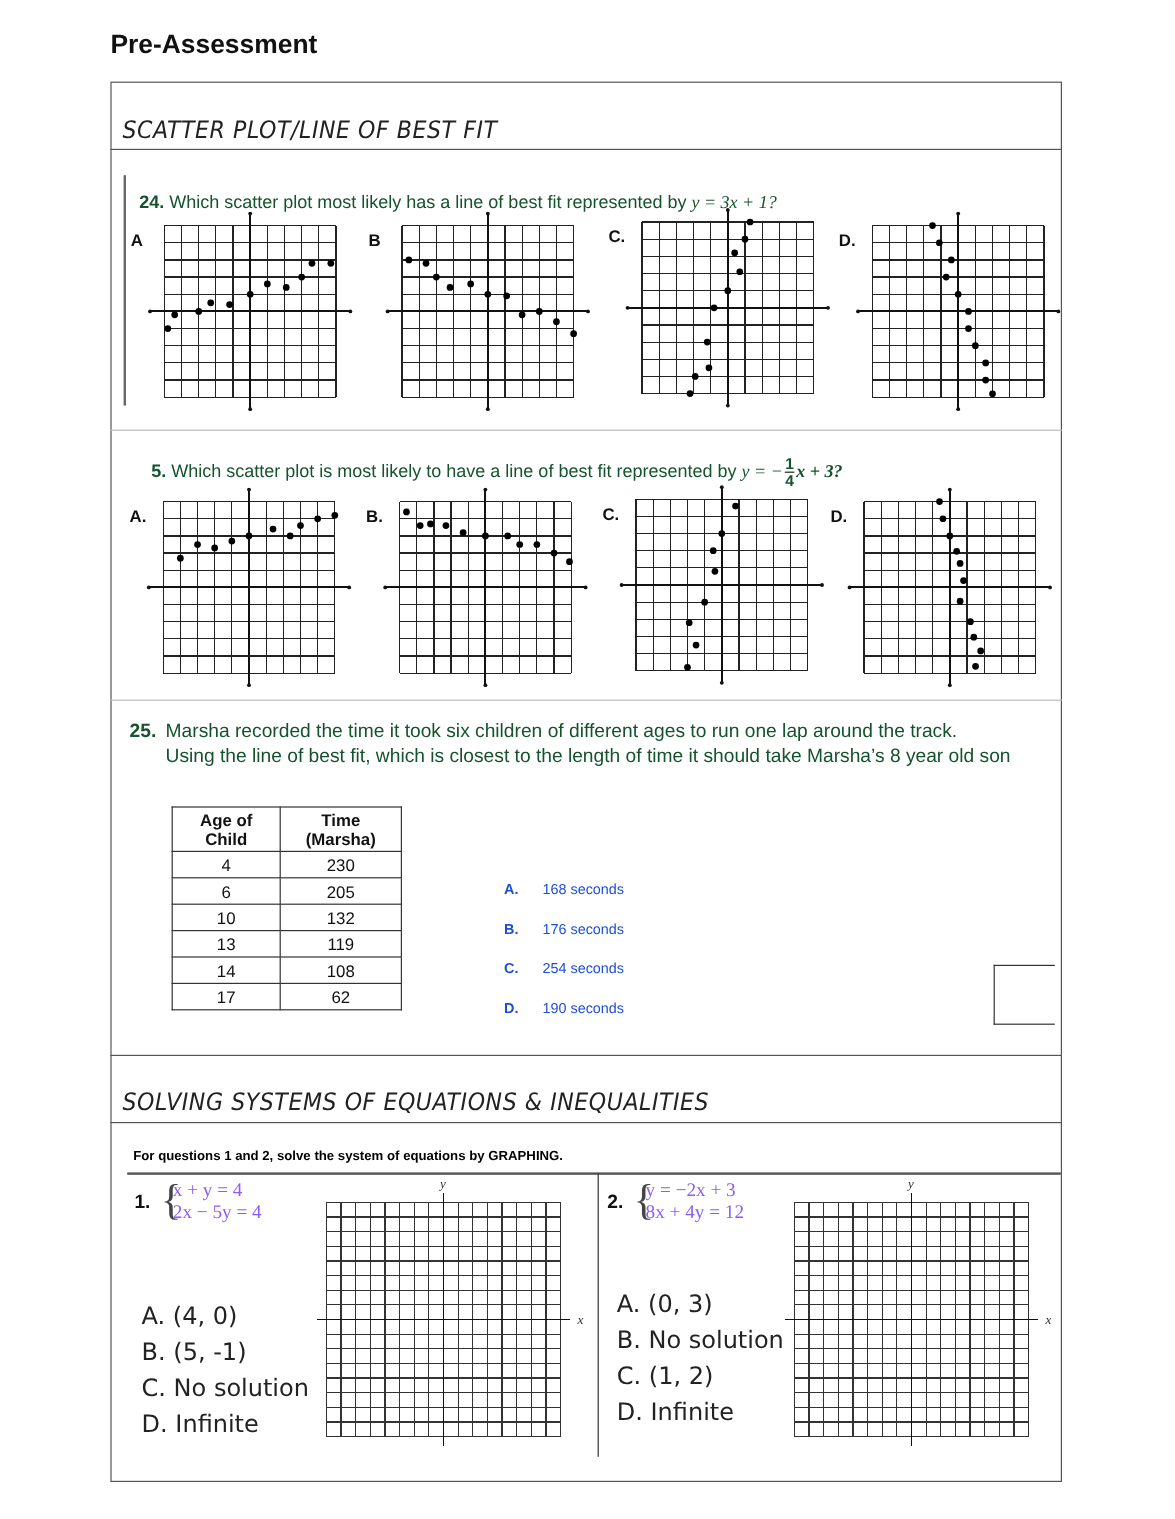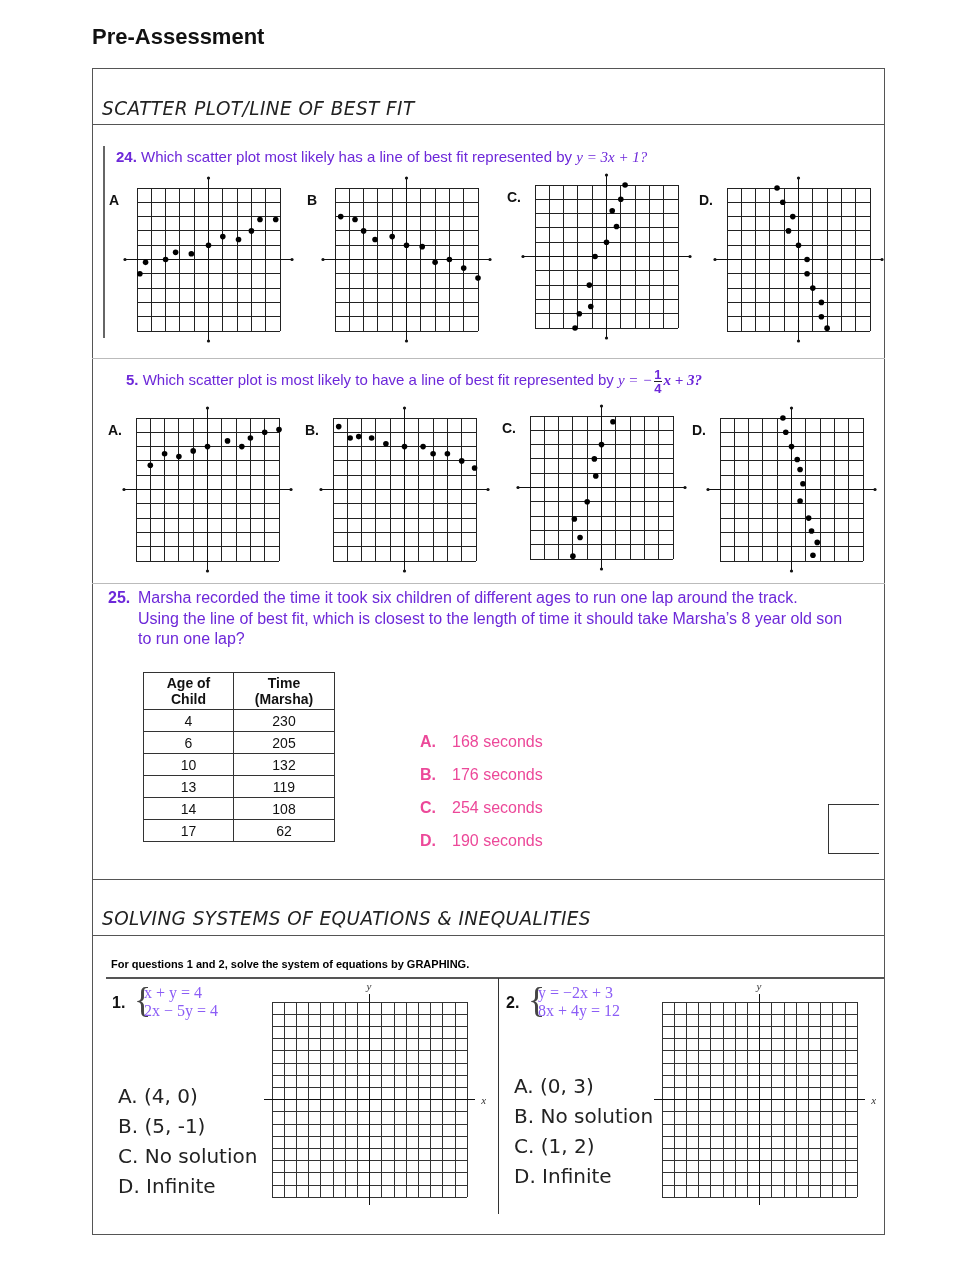--- a/index.html
+++ b/index.html
@@ -2,29 +2,29 @@
 <html><head>
 <meta charset="utf-8">
 <style>
   html, body { margin:0; padding:0; background:#fff; }
   body { width:979px; height:1266px; position:relative; font-family:"Liberation Sans", sans-serif; color:#111; overflow:hidden; }
   .abs { position:absolute; }
   .title { left:92px; top:24px; font-size:22px; font-weight:bold; font-family:"Liberation Sans", sans-serif; }
   .frame { left:92px; top:68px; width:793px; height:1167px; border:1px solid #555; box-sizing:border-box; }
   .hline { left:92px; width:793px; height:0; border-top:1px solid #555; }
   .section-h { left:102px; font-family:"DejaVu Sans", sans-serif; font-size:20px; letter-spacing:0.5px; color:#222; font-weight:normal; transform:scaleX(0.92); transform-origin:left; font-style:italic; }
-  .q { font-size:15px; color:#6d28d9; }
+  .q { font-size:15px; color:#14532d;margin-top:12px; }
   .q b { font-weight:bold; }
   .plbl { font-weight:bold; font-size:14px; }
   .mi { font-family:"Liberation Serif", serif; font-style:italic; }
   svg.grid line { shape-rendering:crispEdges; }
   table.data { border-collapse:collapse; font-size:14px;padding-left:13px; }
   table.data td, table.data th { border:1.5px solid #333; text-align:center; padding:0; height:21px; }
   table.data th { font-weight:bold; line-height:16px; font-size:14px; }
-  .ans { font-size:16px; color:#ec4899; }
+  .ans { font-size:12px; color:#1d4ed8; }
   .ans b { display:inline-block; width:32px; font-weight:bold; }
   .choice { font-size:20px; color:#222; line-height:30px; font-family:"DejaVu Sans", sans-serif; }
   .sys { font-family:"Liberation Serif", serif; font-size:16px; line-height:18px; color:#8b5cf6; }
   .brace { font-size:36px; line-height:36px; font-family:"Liberation Serif", serif; color:#444; }
 </style>
 </head>
 <body>
 
 <div class="abs title">Pre-Assessment</div>
 
@@ -383,21 +383,20 @@
       <circle cx="107.95" cy="149.28" r="2.8" fill="#000"></circle>
     </svg>
   </div>
 
 <div class="abs" style="left:92px;top:583px;width:793px;height:0;border-top:1px solid #bbb"></div>
 <div class="abs q" style="left:108px;top:588px;font-size:16px;line-height:20.5px">
   <b style="position:absolute;left:0">25.</b>
   <div style="padding-left:30px">
     <div>Marsha recorded the time it took six children of different ages to run one lap around the track.</div>
     <div>Using the line of best fit, which is closest to the length of time it should take Marsha’s 8 year old son</div>
-    <div>to run one lap?</div>
   </div>
 </div>
 
 <table class="abs data" style="left:143px;top:672px;width:192px">
   <tbody>
       <tr>
     <th style="width:89px;height:36px"><span>Age of</span><br><span>Child</span></th>
     <th><span>Time</span><br><span>(Marsha)</span></th>
   </tr>
   <tr>

